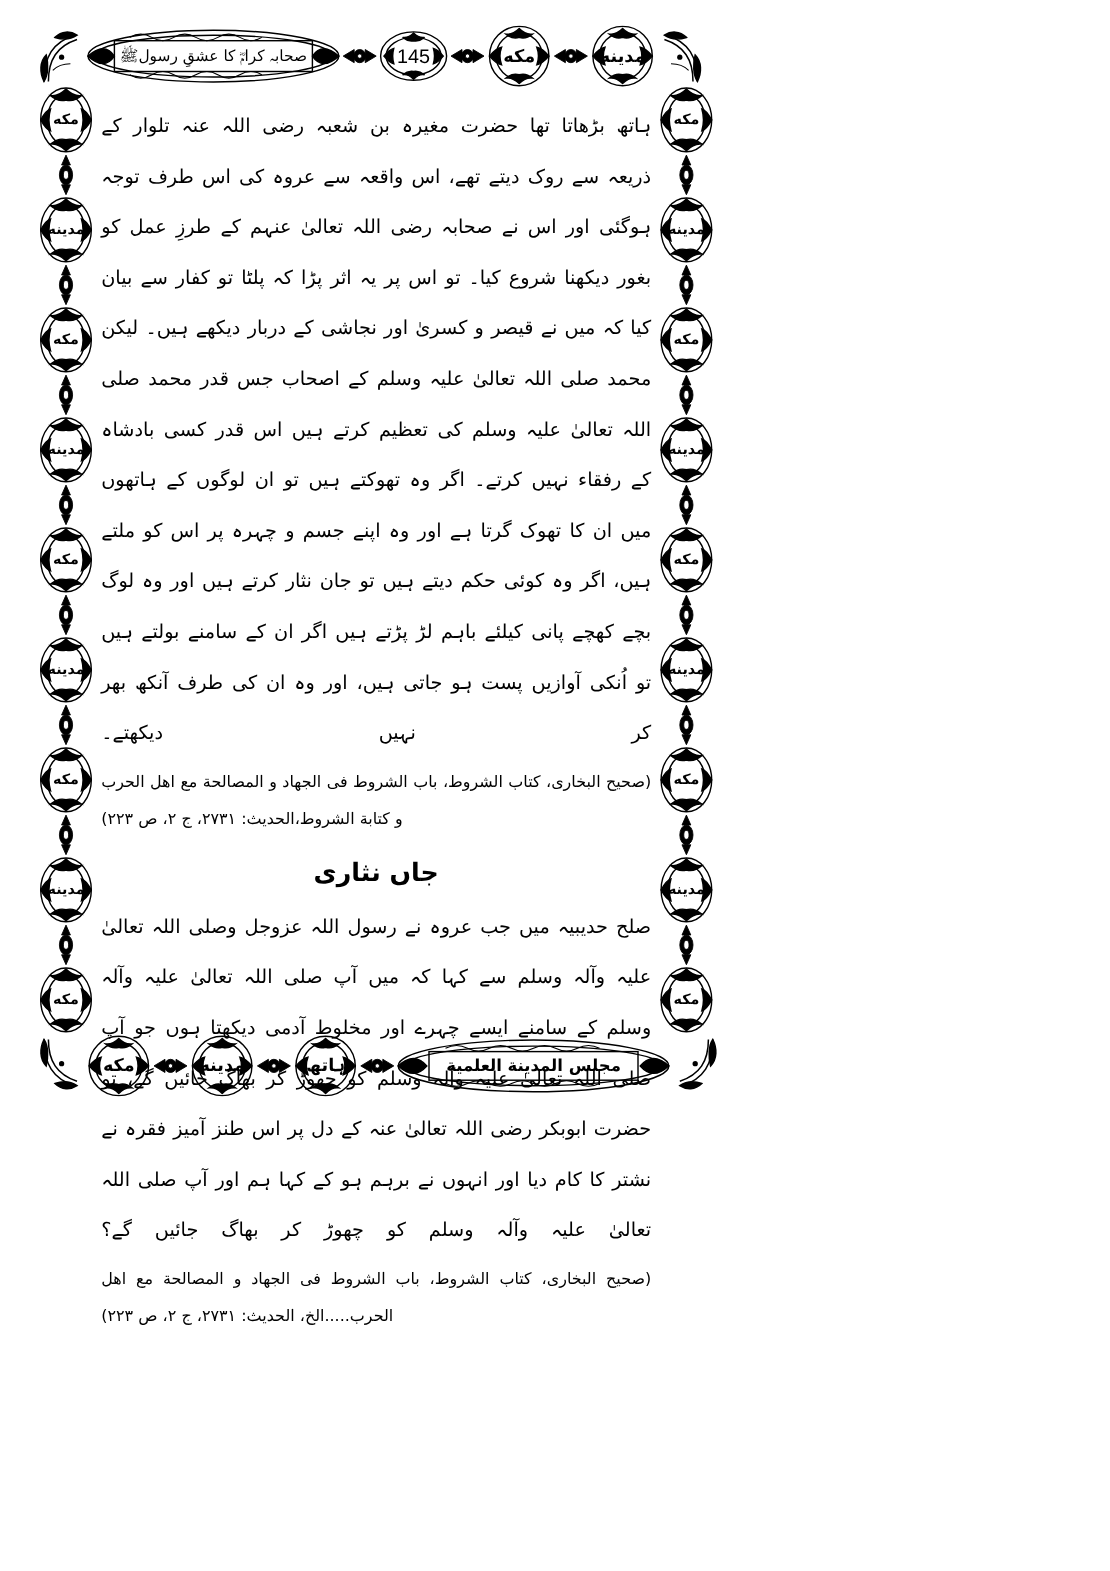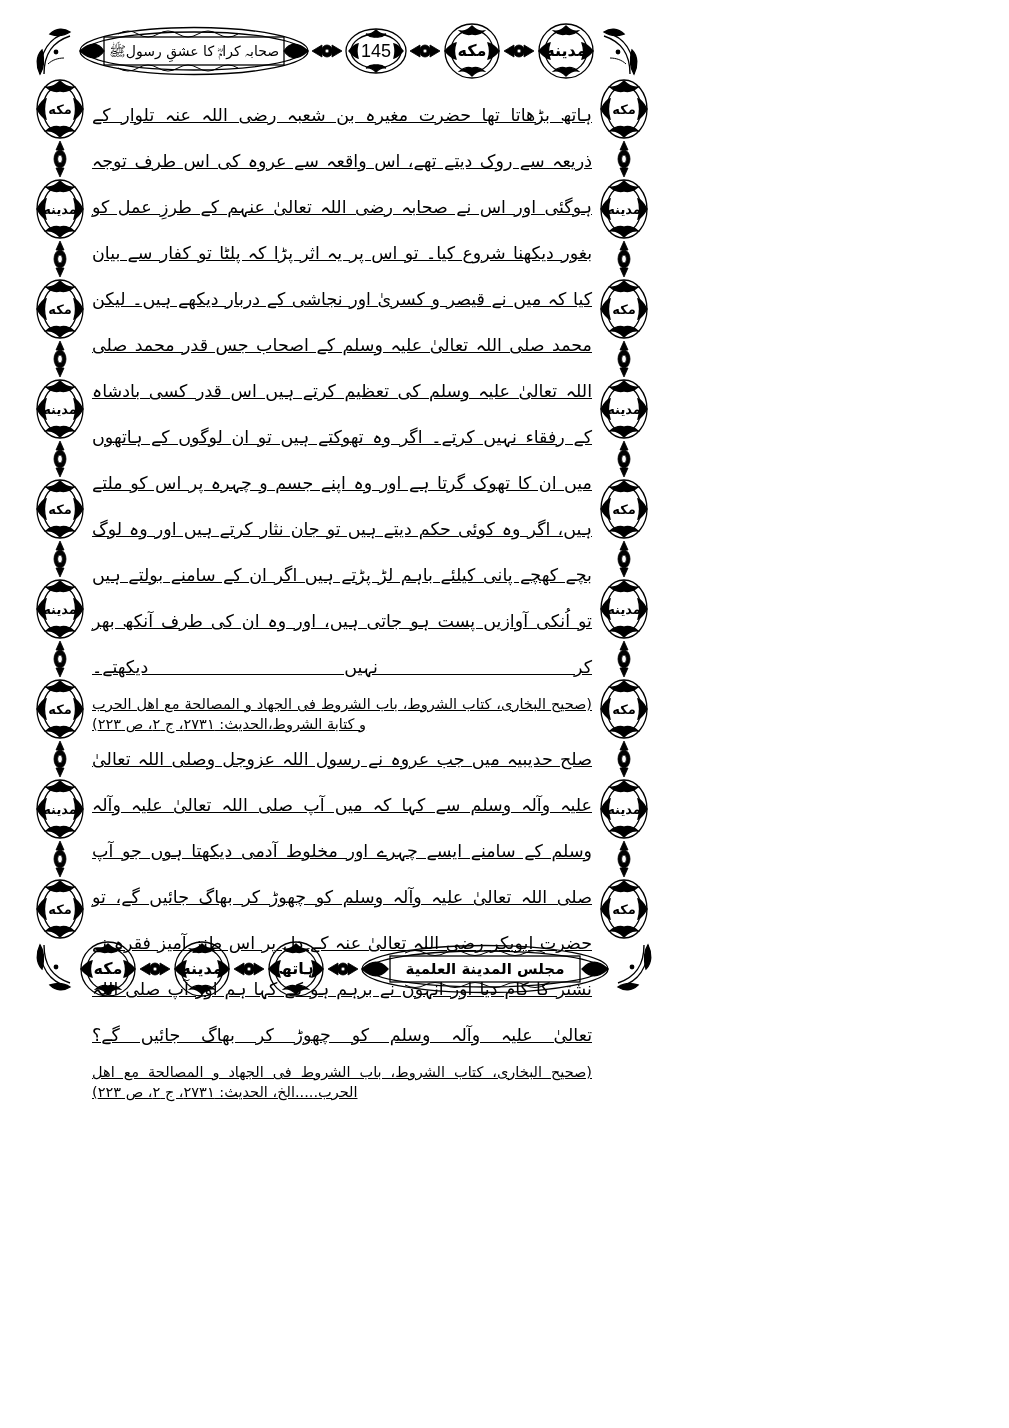--- a/index.html
+++ b/index.html
@@ -154,21 +154,20 @@
   #text-column {
     position: absolute;
     left: 52px;
     right: 52px;
     top: 62px;
     bottom: 58px;
     padding: 8px 6px 0 6px;
     box-sizing: border-box;
     direction: rtl;
     text-align: justify;
-    text-decoration: underline;
   }
 
   .body-para {
     font-family: "DejaVu Sans", sans-serif;
     font-size: 17.5px;
     line-height: 46px;
     text-align: justify;
     text-align-last: justify;
     margin: 0 0 2px 0;
     word-spacing: 1px;
@@ -179,21 +178,21 @@
     font-size: 23px;
     font-weight: bold;
     text-align: center;
     margin: 18px 0 10px 0;
     line-height: 1.3;
   }
 
   .citation {
     font-family: "DejaVu Sans", sans-serif;
     font-size: 14.5px;
-    line-height: 20px;
+    line-height: 34px;
     text-align: justify;
     text-align-last: left;
     margin: 4px 0 2px 0;
     direction: rtl;
   }
 </style>
 </head>
 <body>
 
 <div id="page-frame">
@@ -716,20 +715,21 @@
       <span class="med-label">مكه</span>
     </div>
   </div>
 
   <div id="text-column">
 
     <p class="body-para">ہاتھ بڑھاتا تھا حضرت مغیرہ بن شعبہ رضی اللہ عنہ تلوار کے ذریعہ سے روک دیتے تھے، اس واقعہ سے عروہ کی اس طرف توجہ ہوگئی اور اس نے صحابہ رضی اللہ تعالیٰ عنہم کے طرزِ عمل کو بغور دیکھنا شروع کیا۔ تو اس پر یہ اثر پڑا کہ پلٹا تو کفار سے بیان کیا کہ میں نے قیصر و کسریٰ اور نجاشی کے دربار دیکھے ہیں۔ لیکن محمد صلی اللہ تعالیٰ علیہ وسلم کے اصحاب جس قدر محمد صلی اللہ تعالیٰ علیہ وسلم کی تعظیم کرتے ہیں اس قدر کسی بادشاہ کے رفقاء نہیں کرتے۔ اگر وہ تھوکتے ہیں تو ان لوگوں کے ہاتھوں میں ان کا تھوک گرتا ہے اور وہ اپنے جسم و چہرہ پر اس کو ملتے ہیں، اگر وہ کوئی حکم دیتے ہیں تو جان نثار کرتے ہیں اور وہ لوگ بچے کھچے پانی کیلئے باہم لڑ پڑتے ہیں اگر ان کے سامنے بولتے ہیں تو اُنکی آوازیں پست ہو جاتی ہیں، اور وہ ان کی طرف آنکھ بھر کر نہیں دیکھتے۔</p>
 
     <p class="citation">(صحیح البخاری، کتاب الشروط، باب الشروط فی الجهاد و المصالحة مع اهل الحرب و کتابة الشروط،الحدیث: ۲۷۳۱، ج ۲، ص ۲۲۳)</p>
 
+    <h2 class="section-heading">جاں نثاری</h2>
 
     <p class="body-para">صلح حدیبیہ میں جب عروہ نے رسول اللہ عزوجل وصلی اللہ تعالیٰ علیہ وآلہ وسلم سے کہا کہ میں آپ صلی اللہ تعالیٰ علیہ وآلہ وسلم کے سامنے ایسے چہرے اور مخلوط آدمی دیکھتا ہوں جو آپ صلی اللہ تعالیٰ علیہ وآلہ وسلم کو چھوڑ کر بھاگ جائیں گے، تو حضرت ابوبکر رضی اللہ تعالیٰ عنہ کے دل پر اس طنز آمیز فقرہ نے نشتر کا کام دیا اور انہوں نے برہم ہو کے کہا ہم اور آپ صلی اللہ تعالیٰ علیہ وآلہ وسلم کو چھوڑ کر بھاگ جائیں گے؟</p>
 
     <p class="citation">(صحیح البخاری، کتاب الشروط، باب الشروط فی الجهاد و المصالحة مع اهل الحرب.....الخ، الحدیث: ۲۷۳۱، ج ۲، ص ۲۲۳)</p>
   </div>
 
   <div class="footer-row">
 
     <div class="corner" style="transform:scaleY(-1);height:56px;">
       <svg viewBox="0 0 44 58" xmlns="http://www.w3.org/2000/svg">

